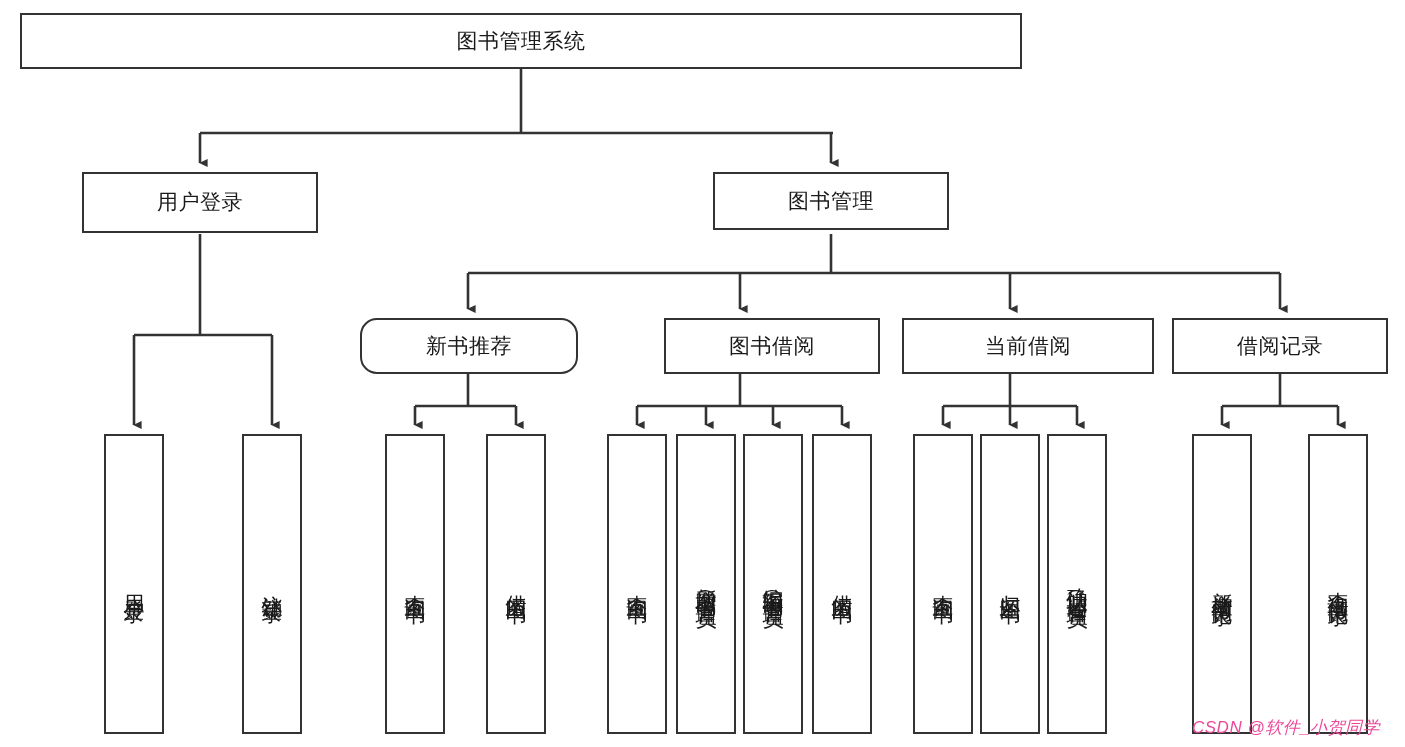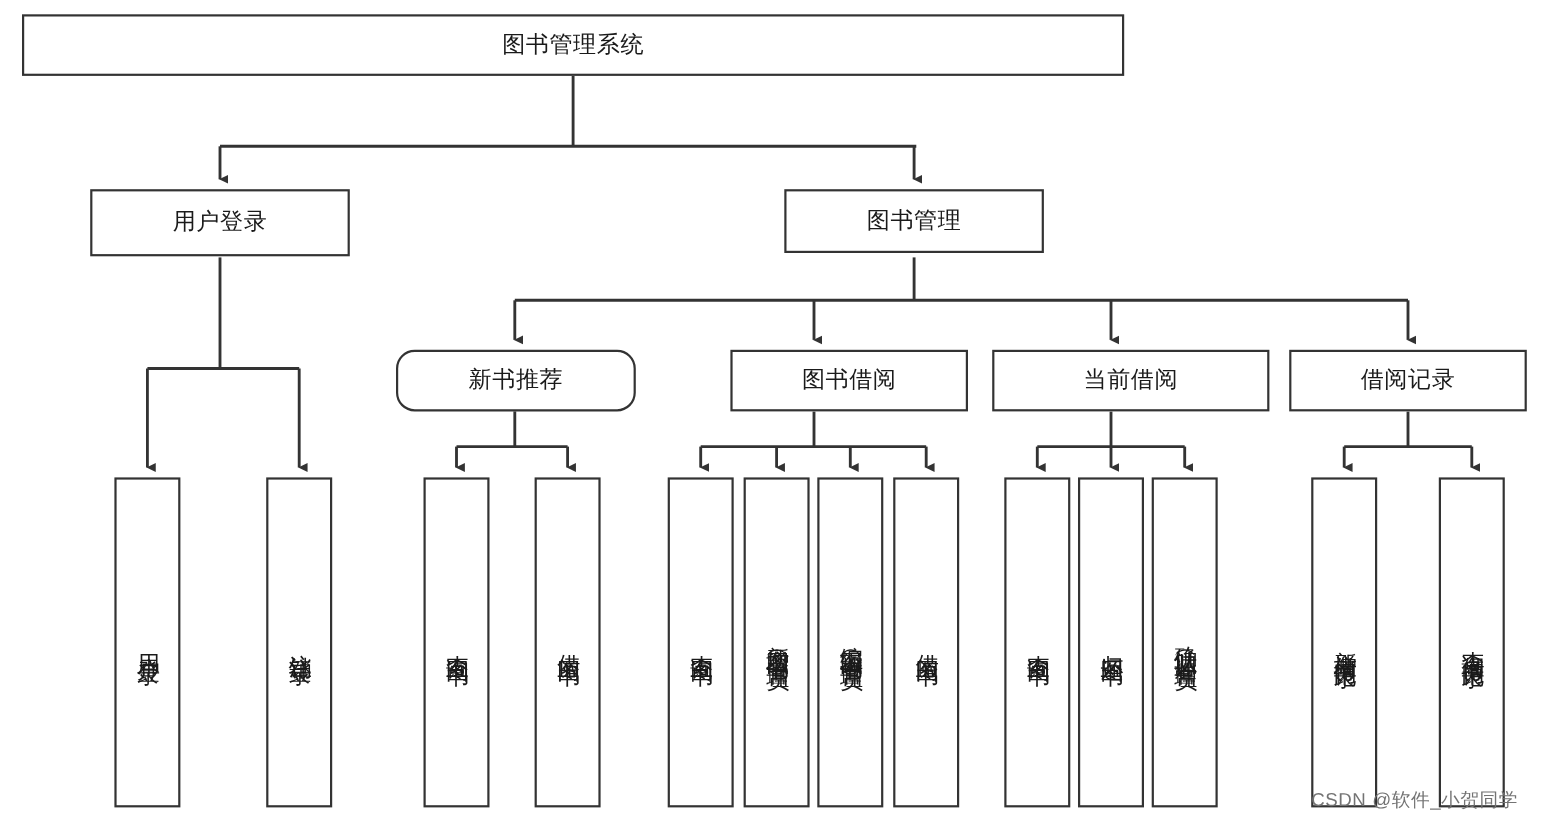--- a/index.html
+++ b/index.html
@@ -52,24 +52,25 @@
   .node.vertical .node-label {
     writing-mode: vertical-rl;
     text-orientation: upright;
     white-space: nowrap;
     letter-spacing: 3px;
     font-size: 21px;
   }
   .watermark {
     position: absolute;
     font-size: 17px;
-    color: #737373;
+    color: #ec4899;
     white-space: nowrap;
     z-index: 5;
     letter-spacing: 0.5px;
+    font-style: italic;
   }
 </style>
 </head>
 <body>
 
 <div id="canvas">
 
   <svg class="edges" viewBox="0 0 1405 747">
     <defs>
       <marker id="arrow" markerWidth="9" markerHeight="9" refX="4.5" refY="7.6" orient="auto" markerUnits="userSpaceOnUse">

